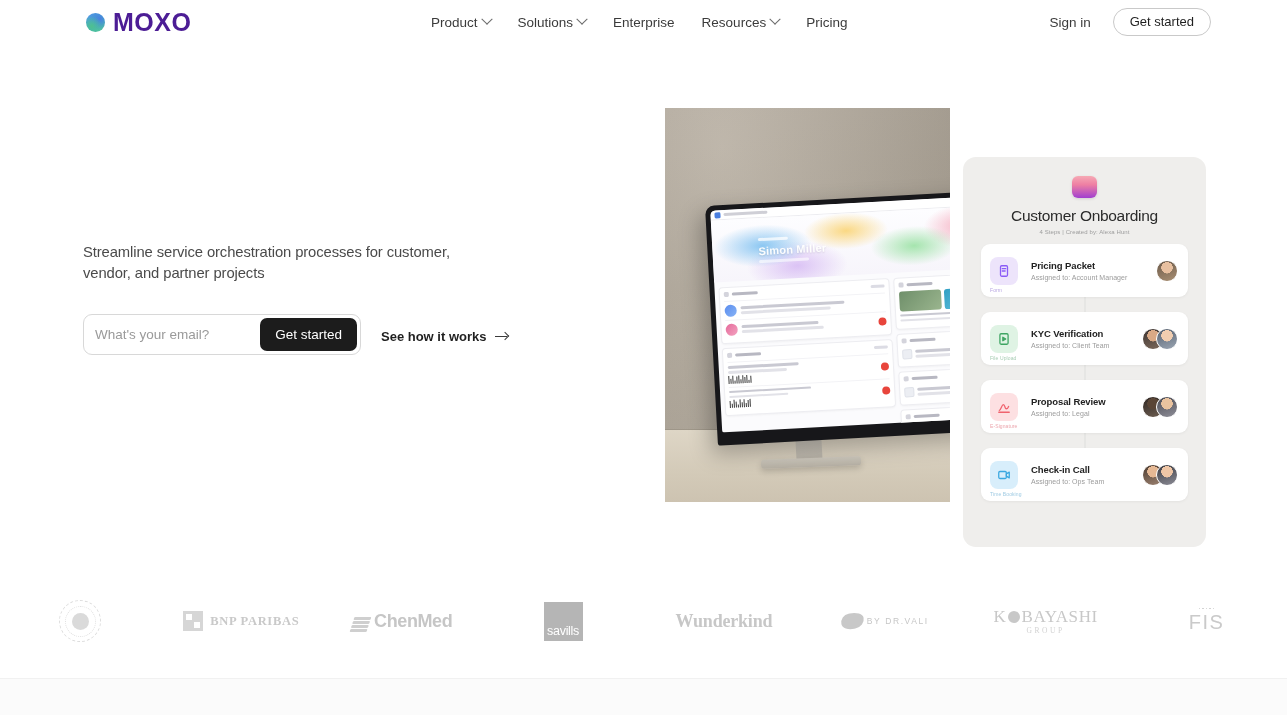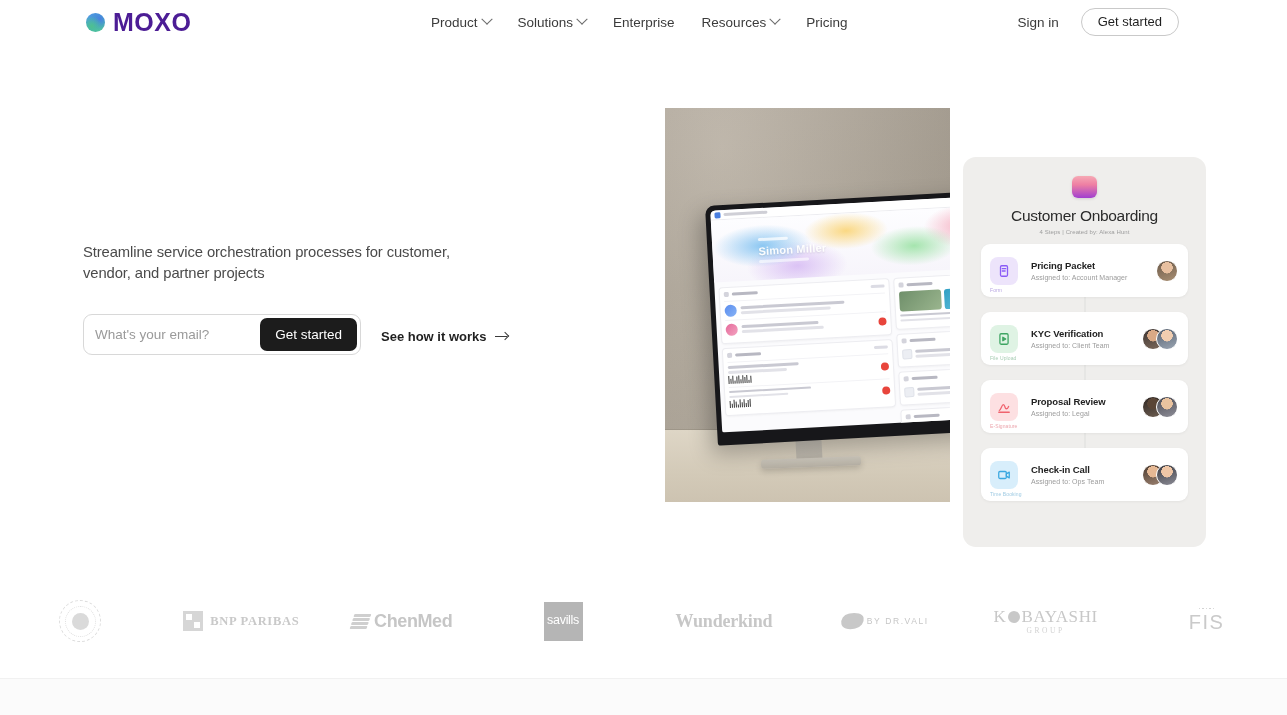--- a/index.html
+++ b/index.html
@@ -80,21 +80,21 @@
     width: 8px; height: 8px;
     border-right: 1.3px solid #6b6b6b;
     border-bottom: 1.3px solid #6b6b6b;
     transform: rotate(45deg) translate(-2px,-2px);
     display: inline-block;
     flex: none;
   }
 
   .header-right {
     position: absolute;
-    right: 108px;
+    right: 76px;
     display: flex;
     align-items: center;
     gap: 22px;
   }
   .signin {
     font-size: 13.5px;
     color: #3b3b3b;
     cursor: pointer;
     white-space: nowrap;
   }
@@ -472,29 +472,29 @@
   .lg-bnp-mark::after {
     content: "";
     position: absolute; right: 3px; bottom: 3px;
     width: 6px; height: 6px; background: #fff;
   }
   .lg-bnp-txt {
     font-family: "Liberation Serif", serif;
     font-size: 12.5px; font-weight: 700; letter-spacing: 0.7px;
     color: #c9c9c9;
   }
-  .lg-chen { display: flex; align-items: center; gap: 5px; }
+  .lg-chen { display: flex; align-items: flex-end; gap: 5px; }
   .lg-chen-mark { display: flex; flex-direction: column; gap: 1.5px; transform: skewX(-18deg); }
   .lg-chen-mark span { display: block; width: 17px; height: 2.6px; background: #cfcfcf; border-radius: 1px; }
   .lg-chen-txt { font-size: 18px; font-weight: 700; color: #c6c6c6; letter-spacing: -0.4px; }
   .lg-savills {
     width: 39px; height: 39px;
     background: #b5b5b5;
     display: flex; align-items: flex-end; justify-content: center;
-    padding-bottom: 14px;
+    padding-bottom: 3px;
   }
   .lg-savills span { color: #ffffff; font-size: 12.5px; letter-spacing: -0.3px; }
   .lg-scotia { font-size: 18.5px; font-weight: 700; color: #c4c4c4; letter-spacing: -0.5px; }
   .lg-wunder { font-family: "Liberation Serif", serif; font-size: 18px; font-weight: 700; color: #c7c7c7; letter-spacing: -0.2px; }
   .lg-vali { display: flex; flex-direction: row; align-items: center; gap: 3px; }
   .lg-vali-mark {
     width: 23px; height: 16px;
     background: #c8c8c8;
     border-radius: 40% 55% 45% 50% / 55% 45% 55% 45%;
     transform: rotate(-12deg);

